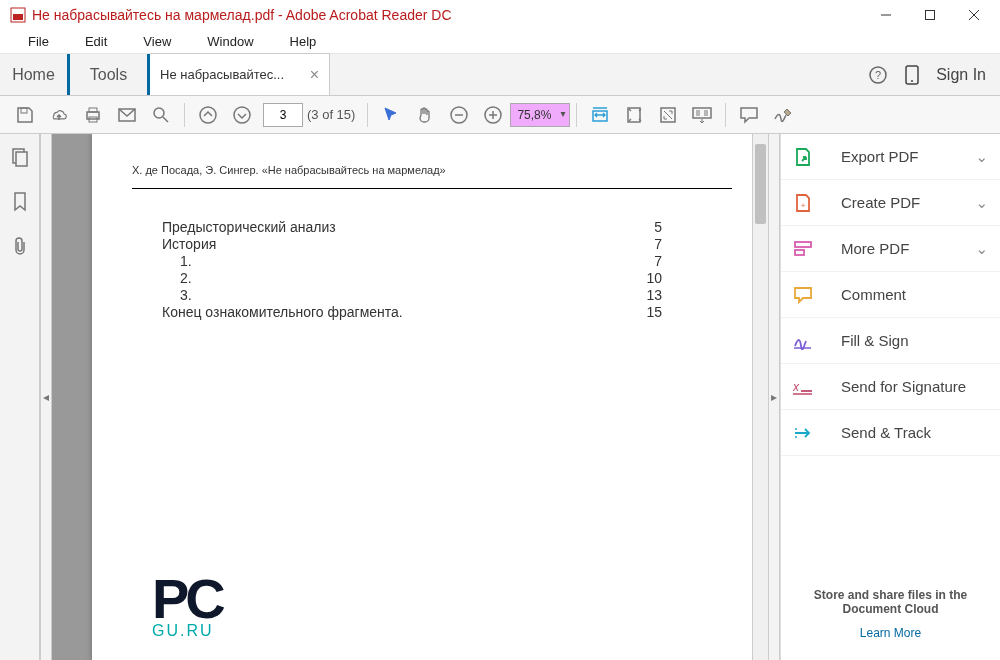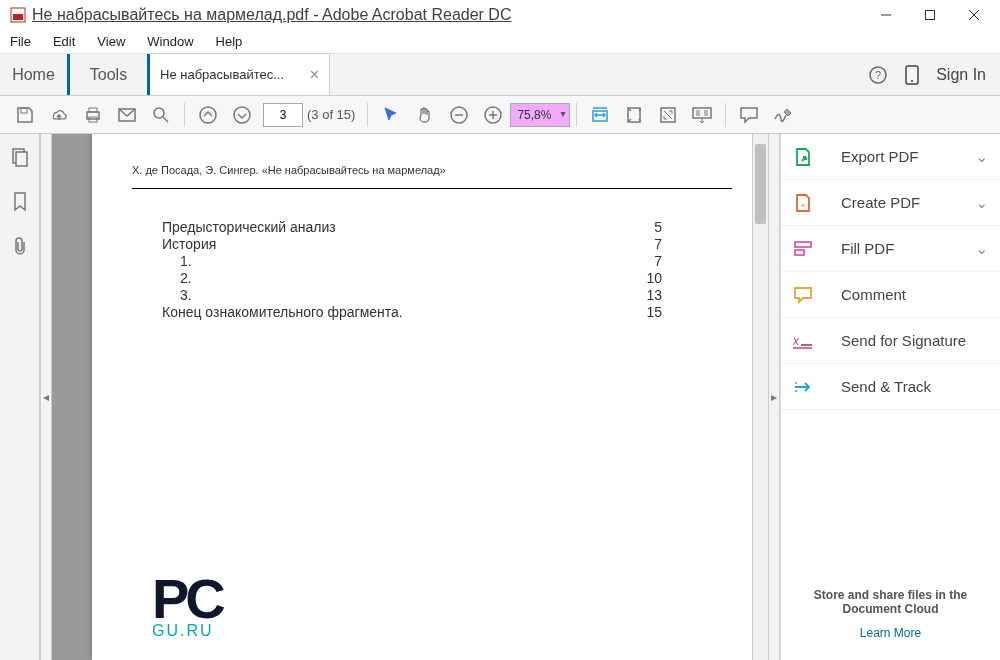--- a/index.html
+++ b/index.html
@@ -1,23 +1,23 @@
 <!DOCTYPE html>
 <html><head>
 <meta charset="utf-8">
 <style>
 * { box-sizing: border-box; margin: 0; padding: 0; font-family: "Segoe UI", Arial, sans-serif; }
 body { width: 1000px; height: 660px; background: #fff; overflow: hidden; font-size: 13px; color: #333; }
 
 .titlebar { height: 30px; display: flex; align-items: center; padding: 0 4px; background: #fff; border-bottom: 1px solid transparent; }
 .titlebar .app-icon { width: 16px; height: 16px; margin: 0 6px; }
-.titlebar .title { flex: 1; font-size: 16px; color: #404040; text-decoration: underline; }
+.titlebar .title { flex: 1; font-size: 14px; color: #b91c1c; }
 .titlebar .win-btn { width: 44px; height: 30px; display: flex; align-items: center; justify-content: center; color: #333; }
 
-.menubar { height: 24px; display: flex; align-items: center; padding: 0 6px; gap: 14px; font-size: 13px; color: #222; border-bottom: 1px solid #e6e6e6; }
+.menubar { height: 24px; display: flex; align-items: center; padding: 0 24px; gap: 28px; font-size: 13px; color: #222; border-bottom: 1px solid #e6e6e6; }
 .menubar span { padding: 2px 4px; }
 
 .tabrow { height: 42px; background: #f3f3f3; border-bottom: 1px solid #ccc; display: flex; align-items: stretch; }
 .tab-home, .tab-tools { width: 70px; display: flex; align-items: center; justify-content: center; font-size: 16px; color: #555; border-right: 3px solid #0369a1; }
 .tab-tools { width: 80px; }
 .doc-tab { background: #fff; border-top: 1px solid #ccc; border-right: 1px solid #ccc; width: 180px; display: flex; align-items: center; padding: 0 10px; font-size: 13px; color: #333; position: relative; margin-top: -1px; }
 .doc-tab .close-x { margin-left: auto; color: #888; font-size: 16px; }
 .tabrow .spacer { flex: 1; }
 .tabrow .right-icons { display: flex; align-items: center; gap: 16px; padding: 0 14px; }
 .sign-in { font-size: 16px; color: #444; }
@@ -321,30 +321,39 @@
       <span>Create PDF</span>
       <span class="chev">⌄</span>
     </div>
     <div class="rp-item">
       <span class="rp-icon">
           <svg width="20" height="20">
             <rect x="2" y="3" width="16" height="5" fill="none" stroke="#d85eb0" stroke-width="1.8"></rect>
             <rect x="2" y="11" width="9" height="5" fill="none" stroke="#d85eb0" stroke-width="1.8"></rect>
           </svg>
         </span>
-      <span>Fill PDF</span>
+      <span>More PDF</span>
       <span class="chev">⌄</span>
     </div>
     <div class="rp-item">
       <span class="rp-icon">
           <svg width="20" height="20">
             <path d="M2 3h16v10H10l-4 4v-4H2z" fill="none" stroke="#e8a83a" stroke-width="1.8"></path>
           </svg>
         </span>
       <span>Comment</span>
+    </div>
+    <div class="rp-item">
+      <span class="rp-icon">
+          <svg width="20" height="18">
+            <path d="M2 14c3-8 5-8 6 0s3 0 5-5" fill="none" stroke="#7a5fd8" stroke-width="1.8"></path>
+            <line x1="1" y1="16" x2="18" y2="16" stroke="#7a5fd8" stroke-width="1.5"></line>
+          </svg>
+        </span>
+      <span>Fill &amp; Sign</span>
     </div>
     <div class="rp-item">
       <span class="rp-icon">
           <svg width="20" height="16">
             <text x="0" y="12" font-size="12" font-style="italic" fill="#c04a6a">x</text>
             <line x1="8" y1="12" x2="19" y2="12" stroke="#c04a6a" stroke-width="1.8"></line>
             <line x1="0" y1="15" x2="19" y2="15" stroke="#c04a6a" stroke-width="1.5"></line>
           </svg>
         </span>
       <span>Send for Signature</span>

